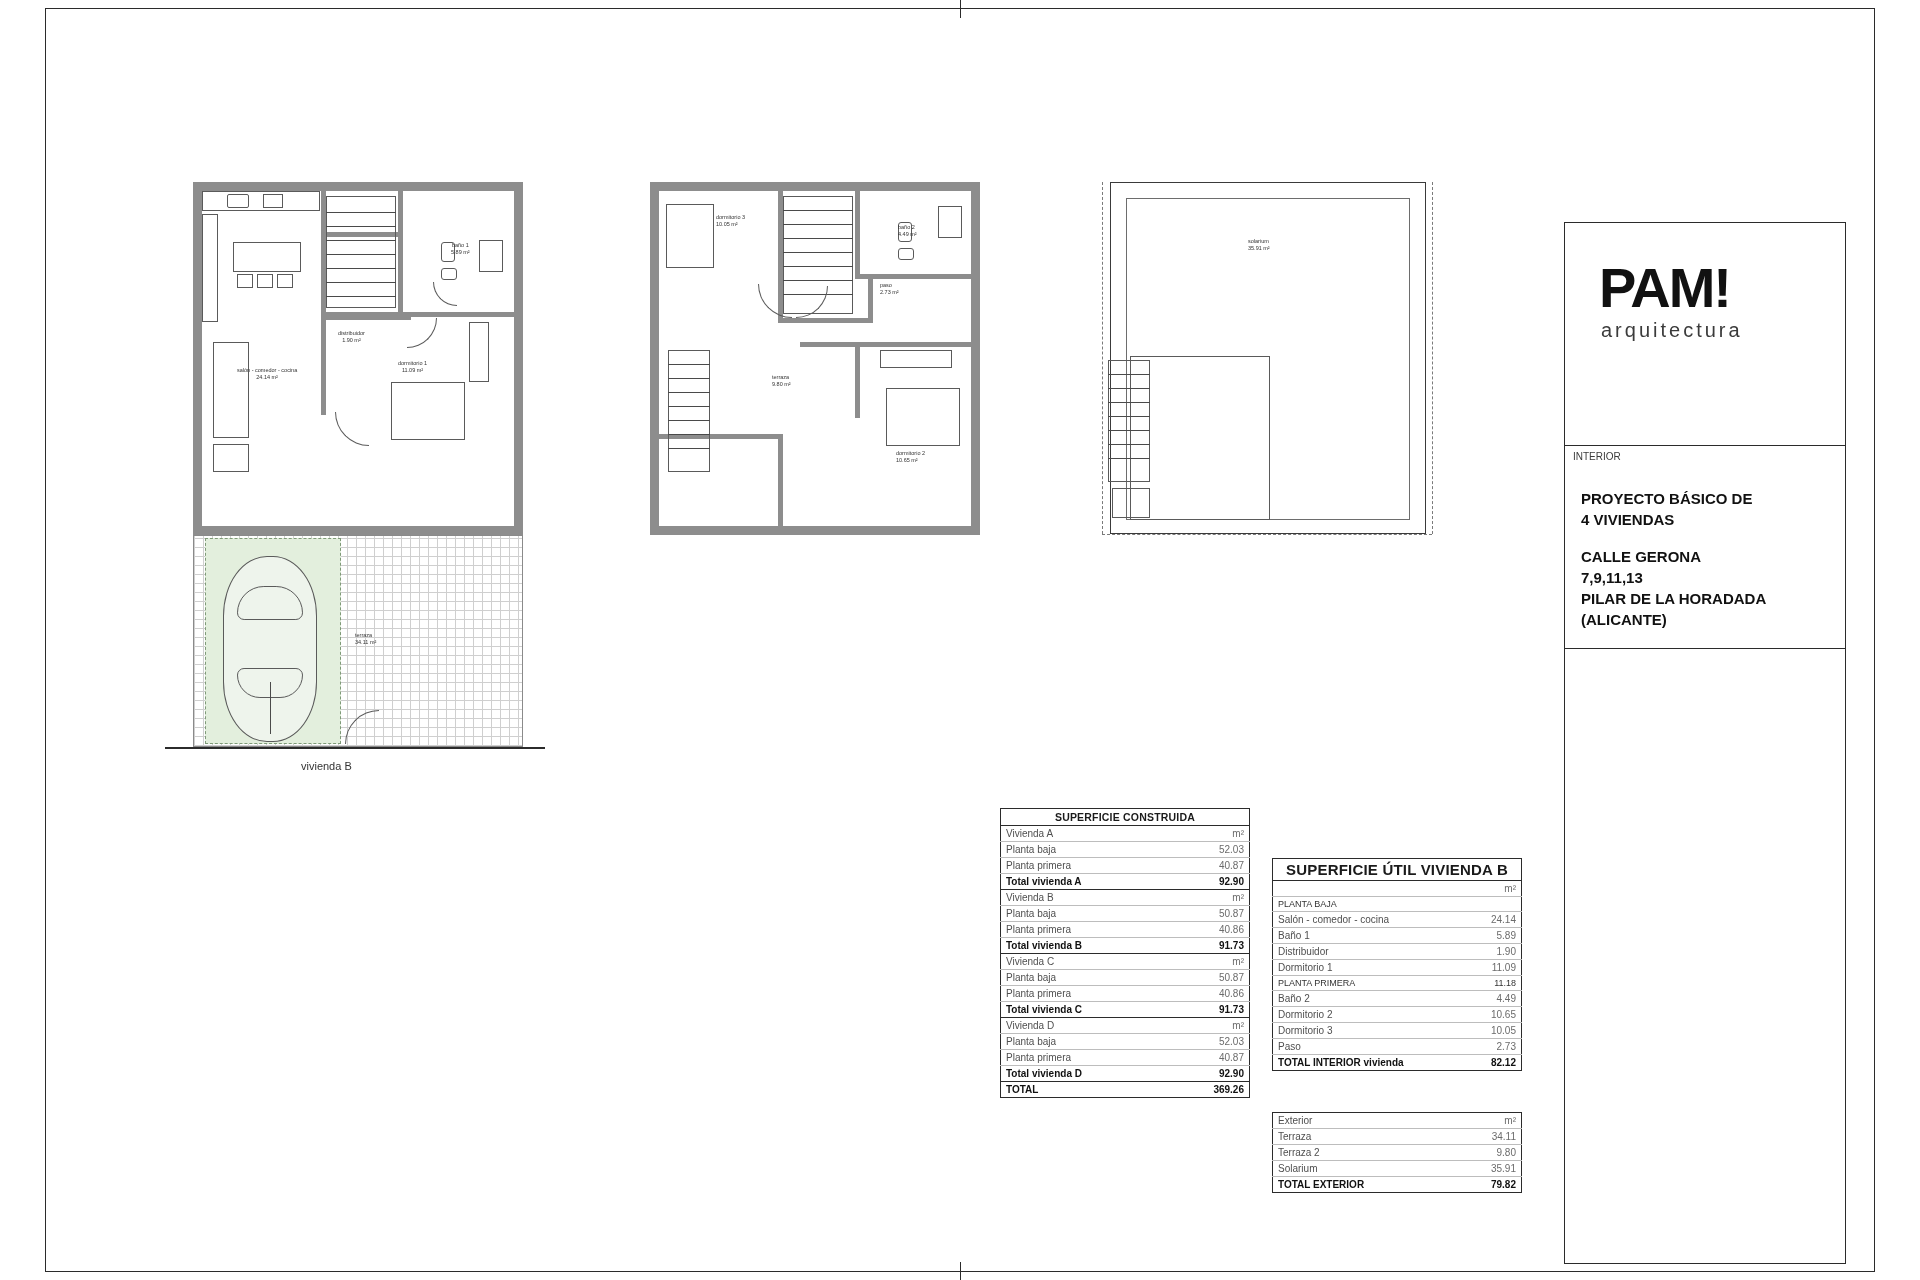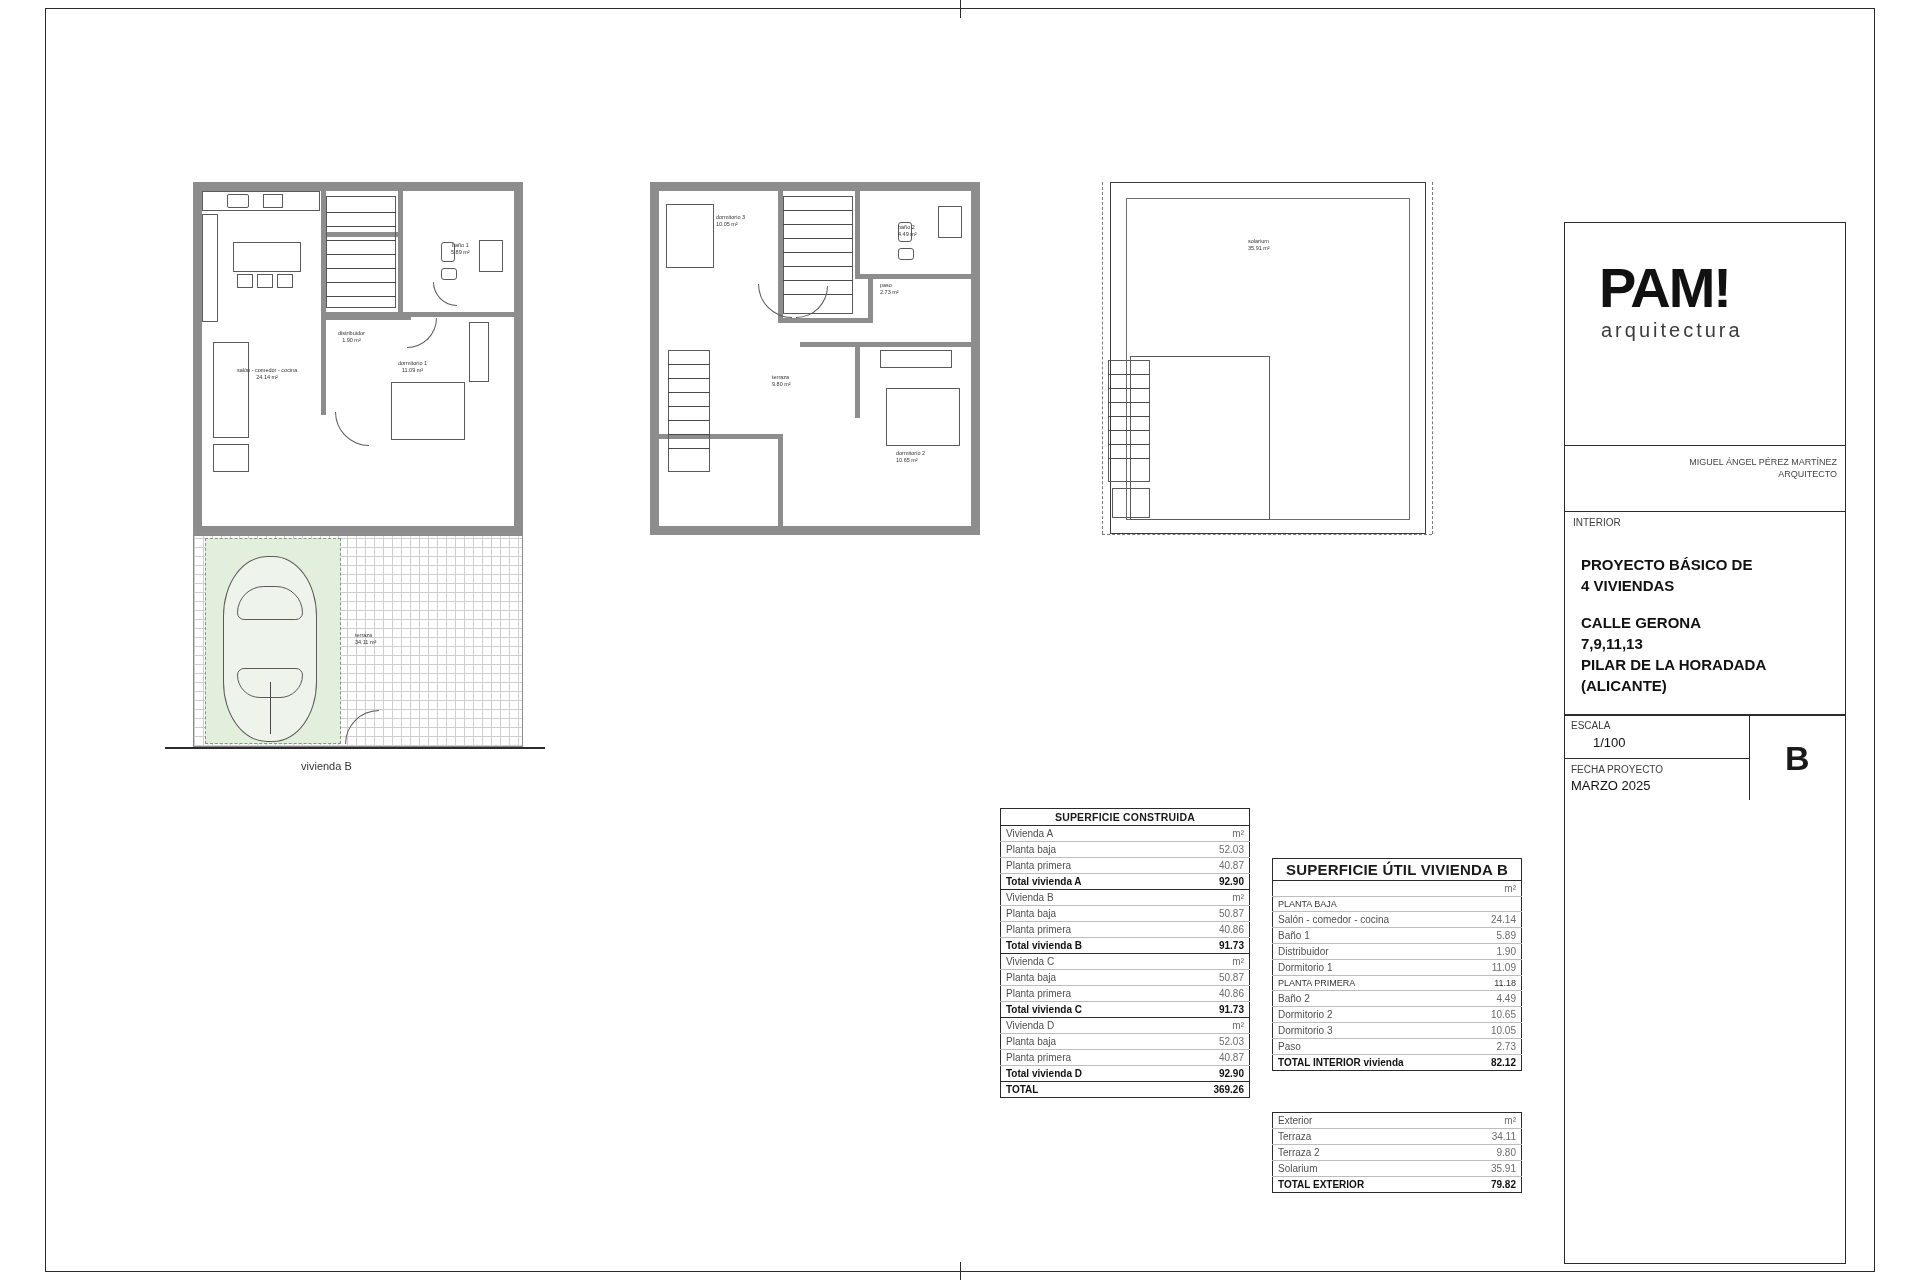--- a/index.html
+++ b/index.html
@@ -381,39 +381,26 @@
         </tr>
   </tbody>
     </table>
 </div>
 
 <div class="title-block">
   <div class="logo-box">
     <div class="pam">PAM!</div>
     <div class="arq">arquitectura</div>
   </div>
-  <div class="names">
-    <div>MIGUEL ÁNGEL PÉREZ MARTÍNEZ</div>
-    <div>ARQUITECTO</div>
-  </div>
   <div style="border-bottom:1px solid #2b2b2b;">
     <div class="sect-label">INTERIOR</div>
     <div class="proj-body">
       <div>PROYECTO BÁSICO DE</div>
       <div>4 VIVIENDAS</div>
     </div>
     <div class="proj-addr">
       <div>CALLE GERONA</div>
       <div>7,9,11,13</div>
       <div>PILAR DE LA HORADADA</div>
       <div>(ALICANTE)</div>
     </div>
   </div>
-  <div class="esc-grid">
-    <div class="esc-left">
-      <div class="esc-cap">ESCALA</div>
-      <div class="esc-val">1/100</div>
-      <div class="fecha-cap">FECHA PROYECTO</div>
-      <div class="fecha-val">MARZO 2025</div>
-    </div>
-    <div class="esc-right">B</div>
-  </div>
 </div>
 
 </body></html>

